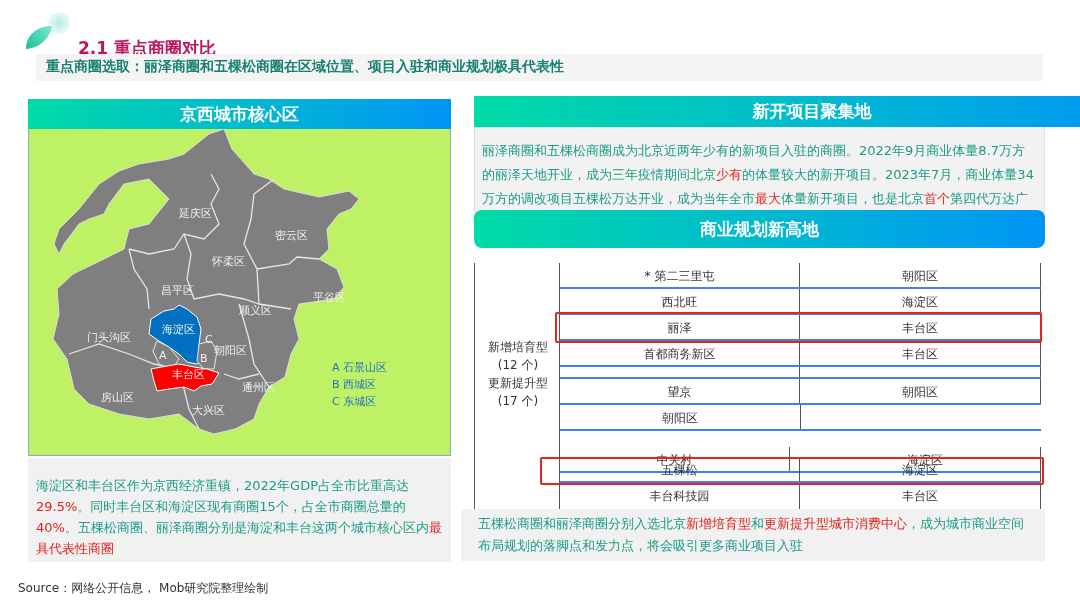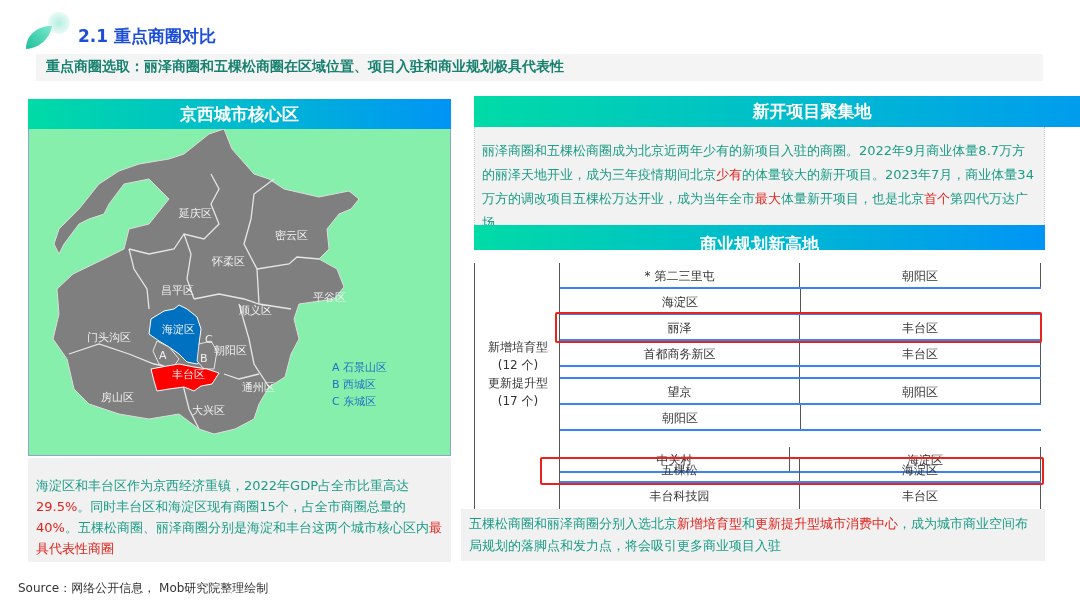--- a/index.html
+++ b/index.html
@@ -1,41 +1,41 @@
 <!DOCTYPE html>
 <html><head>
 <meta charset="utf-8">
 <style>
   * { box-sizing: border-box; margin: 0; padding: 0; }
   body { width: 1080px; height: 608px; background: #ffffff; font-family: "DejaVu Sans", "Liberation Sans", sans-serif; position: relative; overflow: hidden; color: #333; }
   .logo-leaf { position: absolute; left: 24px; top: 24px; width: 30px; height: 26px; }
   .logo-glow { position: absolute; left: 48px; top: 12px; width: 22px; height: 22px; border-radius: 50%; background: radial-gradient(circle, rgba(150,230,210,0.7), rgba(255,255,255,0)); }
-  .page-title { position: absolute; left: 78px; top: 25px; font-size: 17px; font-weight: bold; color: #1d4ed8; }
+  .page-title { position: absolute; left: 78px; top: 37px; font-size: 17px; font-weight: bold; color: #be185d; }
   .subtitle-bar { position: absolute; left: 36px; top: 54px; width: 1007px; height: 27px; background: #f4f4f4; }
   .subtitle { position: absolute; left: 10px; top: 4px; font-size: 14px; font-weight: bold; color: #17806f; }
   .grad-head { background: linear-gradient(90deg, #00dba6 0%, #00b7d3 55%, #0094f5 100%); color: #fff; font-weight: bold; text-align: center; }
   
   .left-head { position: absolute; left: 28px; top: 99px; width: 423px; height: 30px; font-size: 17px; line-height: 30px; }
-  .map-box { position: absolute; left: 28px; top: 129px; width: 423px; height: 327px; background: #86efac; border: 1px solid #8aa9c8; border-top: none; }
+  .map-box { position: absolute; left: 28px; top: 129px; width: 423px; height: 327px; background: #bef264; border: 1px solid #8aa9c8; border-top: none; }
   .map-svg { position: absolute; left: 0; top: 0; }
   .legend { position: absolute; left: 303px; top: 230px; font-size: 11px; color: #2272c3; line-height: 17px; }
   .left-text { position: absolute; left: 28px; top: 458px; width: 423px; height: 104px; background: #f1f1f1; padding: 17px 8px; font-size: 13px; line-height: 21px; color: #1a9c86; }
   .red { color: #e0241c; }
   
   .right-head1 { position: absolute; left: 474px; top: 96px; width: 676px; height: 31px; font-size: 17px; line-height: 31px; }
   .right-text1 { position: absolute; left: 474px; top: 127px; width: 571px; height: 98px; background: #f2f2f2; border-left: 1px dotted #ccc; border-right: 1px dotted #ccc; padding: 12px 7px; font-size: 13px; line-height: 24px; color: #1a9c86; }
-  .right-head2 { position: absolute; left: 474px; top: 225px; width: 571px; height: 25px; font-size: 17px; line-height: 38px; }
+  .right-head2 { position: absolute; left: 474px; top: 210px; width: 571px; height: 38px; font-size: 17px; line-height: 38px; border-radius: 8px; }
   .table-wrap { position: absolute; left: 474px; top: 263px; width: 571px; height: 249px; background: #fff; }
   .cat-col { position: absolute; left: 0; top: 0; width: 86px; height: 249px; border-left: 1px solid #555; border-right: 1px solid #555; }
   .cat-label { position: absolute; left: 0; width: 86px; text-align: center; font-size: 12px; line-height: 18px; color: #333; }
   .trow { position: absolute; left: 86px; width: 481px; height: 26px; border-bottom: 2px solid #3b82f6; display: flex; font-size: 12px; color: #333; }
   .trow .c1 { width: 240px; text-align: center; line-height: 26px; border-right: 1px solid #555; }
   .trow .c2 { width: 241px; text-align: center; line-height: 26px; border-right: 1px solid #555; }
   .hl-box { position: absolute; border: 2px solid #e8231d; border-radius: 2px; }
-  .right-text2 { position: absolute; left: 461px; top: 509px; width: 584px; height: 52px; background: #f1f1f1; padding: 4px 8px; font-size: 13px; line-height: 22px; color: #1a9c86; }
+  .right-text2 { position: absolute; left: 461px; top: 509px; width: 584px; height: 52px; background: #f1f1f1; padding: 4px 17px; font-size: 13px; line-height: 22px; color: #1a9c86; }
   .source { position: absolute; left: 18px; top: 580px; font-size: 12px; color: #333; }
 </style>
 </head>
 <body>
 
 <svg class="logo-leaf" viewBox="0 0 30 26">
   <defs>
       <linearGradient id="lg" x1="0" y1="1" x2="1" y2="0">
         <stop offset="0" stop-color="#1bbf9a"></stop>
         <stop offset="1" stop-color="#7ee8cf"></stop>
@@ -116,20 +116,21 @@
     <div class="cat-label" style="top:75px;">新增培育型</div>
     <div class="cat-label" style="top:93px;">(12 个)</div>
     <div class="cat-label" style="top:111px;">更新提升型</div>
     <div class="cat-label" style="top:129px;">(17 个)</div>
   </div>
   <div class="trow" style="top:0;">
       <div class="c1">* 第二三里屯</div>
       <div class="c2">朝阳区</div>
     </div>
   <div class="trow" style="top:26px;">
+      <div class="c1">西北旺</div>
       <div class="c2">海淀区</div>
     </div>
   <div class="trow" style="top:52px;">
       <div class="c1">丽泽</div>
       <div class="c2">丰台区</div>
     </div>
   <div class="trow" style="top:78px;">
       <div class="c1">首都商务新区</div>
       <div class="c2">丰台区</div>
     </div>

